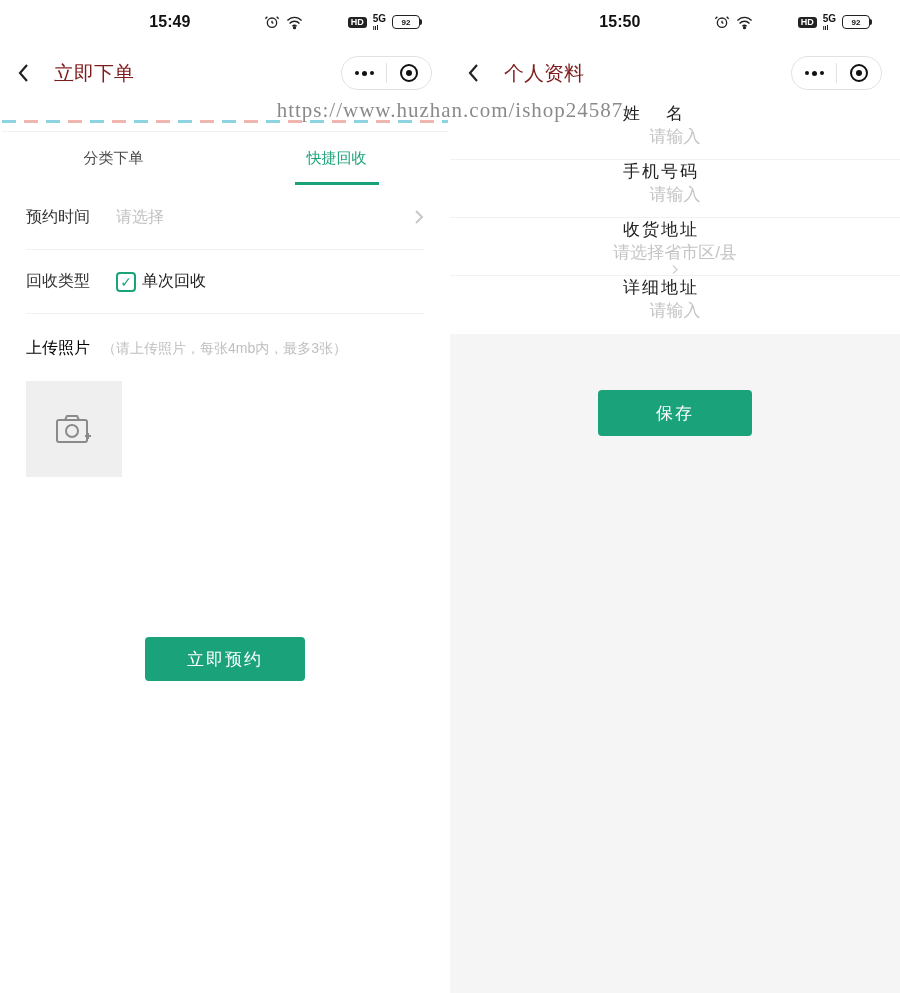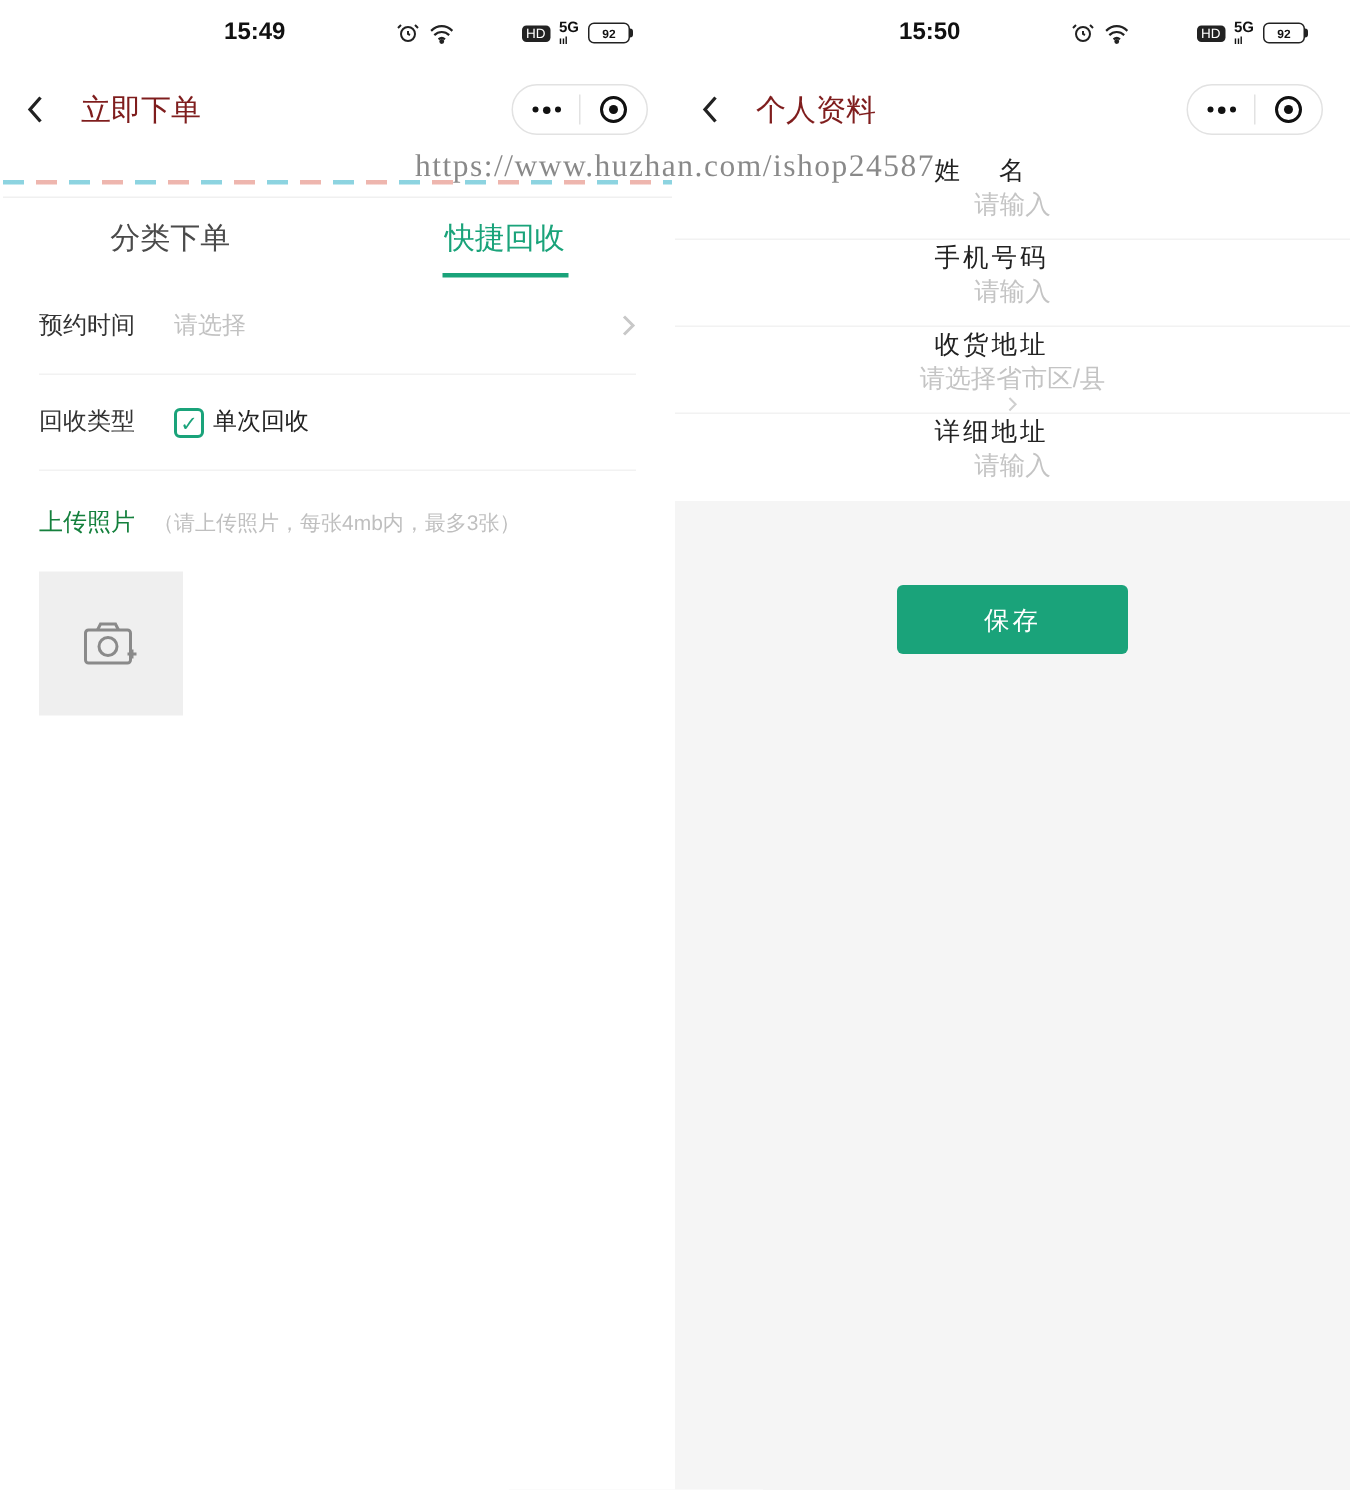--- a/index.html
+++ b/index.html
@@ -32,21 +32,21 @@
     font-size: 16px;
     font-weight: 600;
     color: #111;
   }
   .statusbar .time { flex: 1; text-align: center; padding-left: 76px; }
   .status-icons { display: flex; align-items: center; gap: 6px; }
   .status-icons svg, .status-icons .txt {
     height: 16px; color: #222;
   }
   .hd-badge {
-    font-size: 9px; font-weight: 400; background: #222; color: #fff;
+    font-size: 9px; font-weight: 700; background: #222; color: #fff;
     padding: 1px 3px; border-radius: 3px; line-height: 1; margin-left: 39px;
   }
   .sig { font-size: 10px; font-weight: 700; line-height: 1; }
   .sig small { font-size: 7px; display:block; }
   .batt {
     border: 1.5px solid #222; border-radius: 4px; width: 28px; height: 14px;
     position: relative; display: flex; align-items: center; justify-content: center;
     font-size: 8px; font-weight: 700;
   }
   .batt::after {
@@ -102,21 +102,21 @@
     opacity: 0.55;
   }
 
   
   .tabs {
     display: flex; background: #fff; height: 54px;
     border-top: 1px solid #f0f0f0; margin: 0 2px;
   }
   .tab {
     flex: 1; display: flex; align-items: center; justify-content: center;
-    font-size: 20px; color: #4a4a4a; position: relative;
+    font-size: 15px; color: #4a4a4a; position: relative;
   }
   .tab.active { color: #1aa37a; font-weight: 500; }
   .tab.active::after {
     content: ""; position: absolute; bottom: 0; height: 3px; width: 84px;
     background: #1aa37a; left: 50%; transform: translateX(-50%);
   }
 
   
   .card {
     background: #fff; margin: 0 2px; padding: 0 24px;
@@ -132,21 +132,21 @@
   .chev { color: #c8c8c8; }
 
   .checkbox {
     width: 20px; height: 20px; border: 2px solid #1aa37a; border-radius: 4px;
     display: inline-flex; align-items: center; justify-content: center;
     color: #1aa37a; font-size: 14px; line-height: 1;
   }
 
   .upload-section { padding: 24px 0 40px; }
   .upload-header { display: flex; align-items: baseline; gap: 12px; }
-  .upload-header .label { color: #15803d; font-size: 16px; }
+  .upload-header .label { color: #000000; font-size: 16px; }
   .upload-header .hint { color: #bfbfbf; font-size: 14px; }
   .upload-box {
     width: 96px; height: 96px; background: #efefef; margin-top: 22px;
     display: flex; align-items: center; justify-content: center;
     color: #8a8a8a;
   }
 
   .primary-btn {
     display: block; margin: 30px auto 0; width: 160px; height: 44px;
     background: #1aa37a; color: #fff; border: none; border-radius: 4px;
@@ -251,20 +251,21 @@
         <svg width="38" height="34" viewBox="0 0 38 34" fill="none" stroke="#8a8a8a" stroke-width="2">
           <rect x="2" y="8" width="30" height="22" rx="2"></rect>
           <path d="M10 8l2-4h10l2 4"></path>
           <circle cx="17" cy="19" r="6"></circle>
           <path d="M30 24h6M33 21v6"></path>
         </svg>
       </div>
     </div>
   </div>
 
+  <button class="primary-btn">立即预约</button>
 </div>
 
 <div class="phone right">
   <div class="statusbar" style="background:#fff">
     <div class="time">15:50</div>
     <div class="status-icons">
       <svg width="16" height="16" viewBox="0 0 24 24" fill="none" stroke="#222" stroke-width="2">
           <circle cx="12" cy="13" r="7"></circle>
           <path d="M12 10v3l2 1M5 4L2 7M19 4l3 3"></path>
         </svg>

